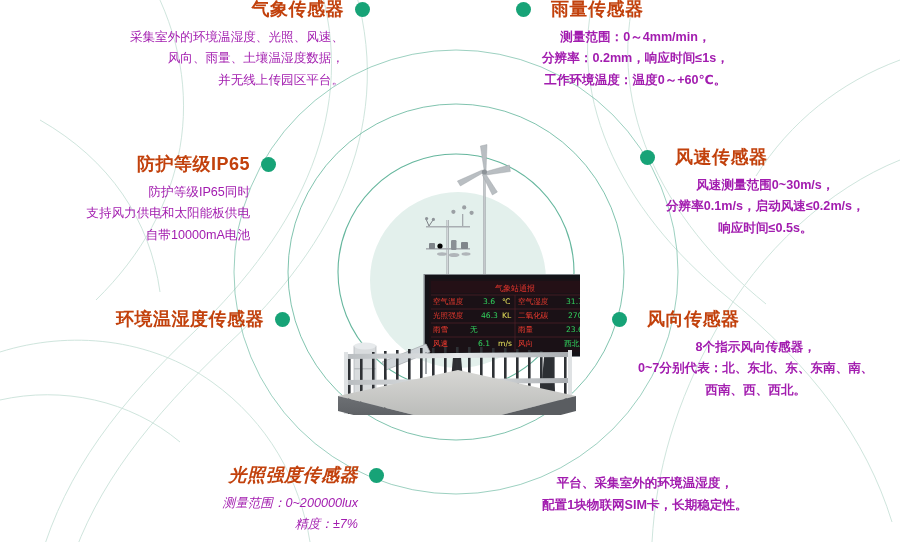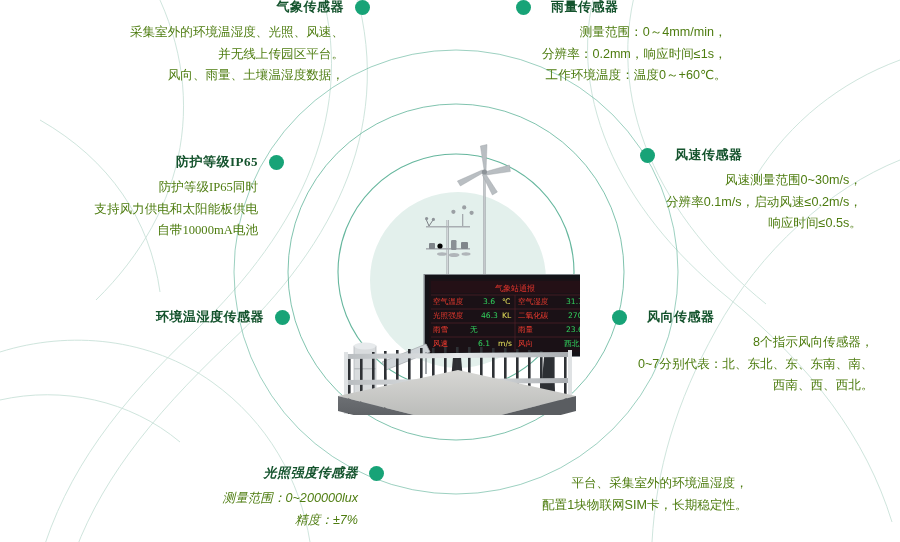--- a/index.html
+++ b/index.html
@@ -53,47 +53,48 @@
     white-space: nowrap;
   }
   .callout.right .callout-head {
     justify-content: flex-start;
     gap: 20px;
   }
   .callout.left .callout-head {
     justify-content: flex-end;
   }
   .callout-title {
-    color: #14532d;
-    font-size: 13px;
+    color: #c2410c;
+    font-size: 18px;
     font-weight: bold;
     letter-spacing: 0.5px;
     line-height: 1.1;
     text-align: center;
   }
   .bullet {
     width: 15px;
     height: 15px;
     border-radius: 50%;
     background: #17a377;
     flex: 0 0 auto;
   }
   .callout-body {
     margin-top: 7px;
-    color: #4d7c0f;
+    color: #a21caf;
     font-size: 12.6px;
     line-height: 1.72;
     white-space: nowrap;
   }
   .callout.left .callout-body {
     text-align: right;
   }
   .callout.right .callout-body {
-    text-align: right;
+    text-align: center;
     padding-left: 26px;
+    font-weight: bold;
   }
   .callout.left .callout-body {
     padding-right: 26px;
   }
   .callout-body div {
     white-space: nowrap;
   }
 </style>
 </head>
 <body>
@@ -294,38 +295,38 @@
     </g>
   </svg>
 
   <div class="callout left" style="left:108px; top:0px; width:262px;">
     <div class="callout-head">
       <span class="callout-title">气象传感器</span>
       <span class="bullet"></span>
     </div>
     <div class="callout-body">
       <div>采集室外的环境温湿度、光照、风速、</div>
+      <div>风向、雨量、土壤温湿度数据，</div>
       <div>并无线上传园区平台。</div>
-      <div>风向、雨量、土壤温湿度数据，</div>
     </div>
   </div>
 
   <div class="callout right" style="left:516px; top:0px;">
     <div class="callout-head">
       <span class="bullet"></span>
       <span class="callout-title">雨量传感器</span>
     </div>
     <div class="callout-body">
       <div>测量范围：0～4mm/min，</div>
       <div>分辨率：0.2mm，响应时间≤1s，</div>
       <div>工作环境温度：温度0～+60℃。</div>
     </div>
   </div>
 
-  <div class="callout left" style="left:54px; top:155px; width:230px;font-family:Liberation Serif, serif;">
+  <div class="callout left" style="left:46px; top:155px; width:230px;">
     <div class="callout-head">
       <span class="callout-title">防护等级IP65</span>
       <span class="bullet"></span>
     </div>
     <div class="callout-body">
       <div>防护等级IP65同时</div>
       <div>支持风力供电和太阳能板供电</div>
       <div>自带10000mA电池</div>
     </div>
   </div>

